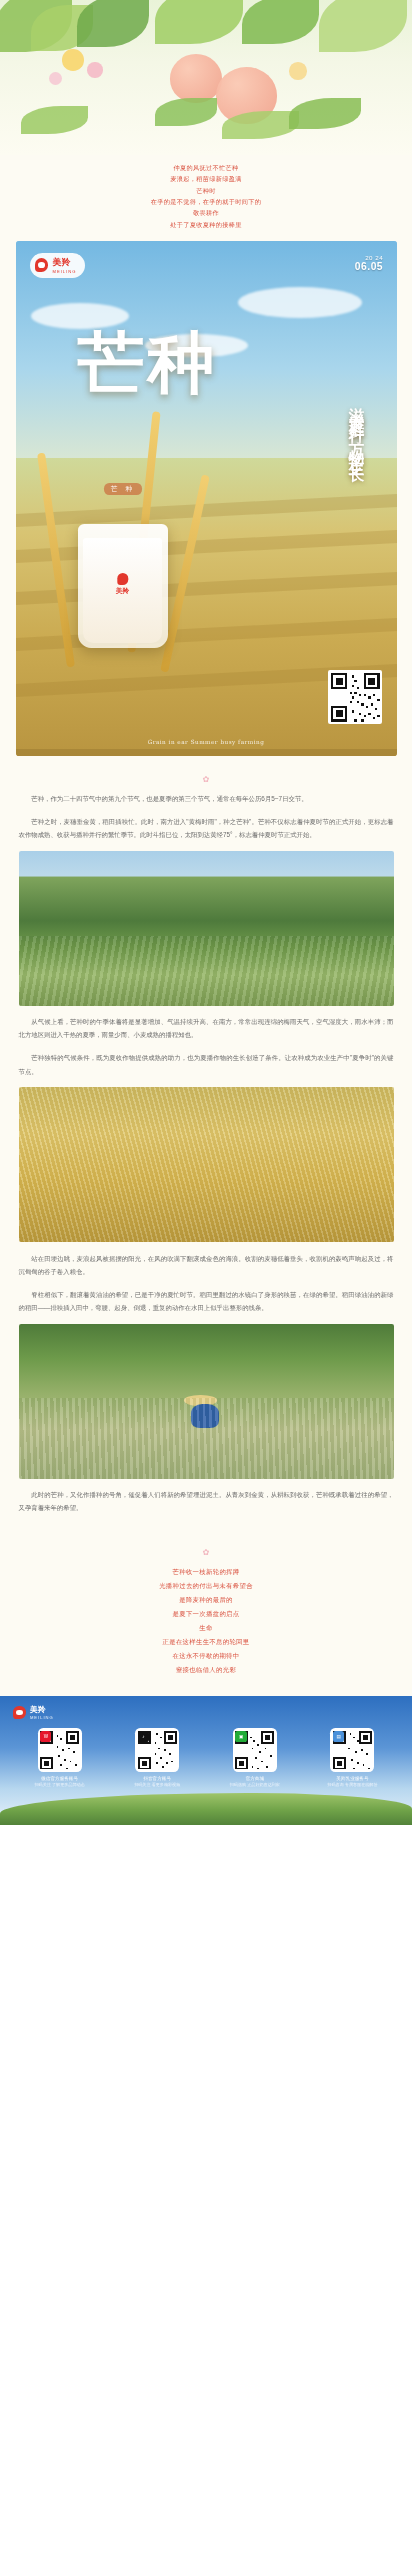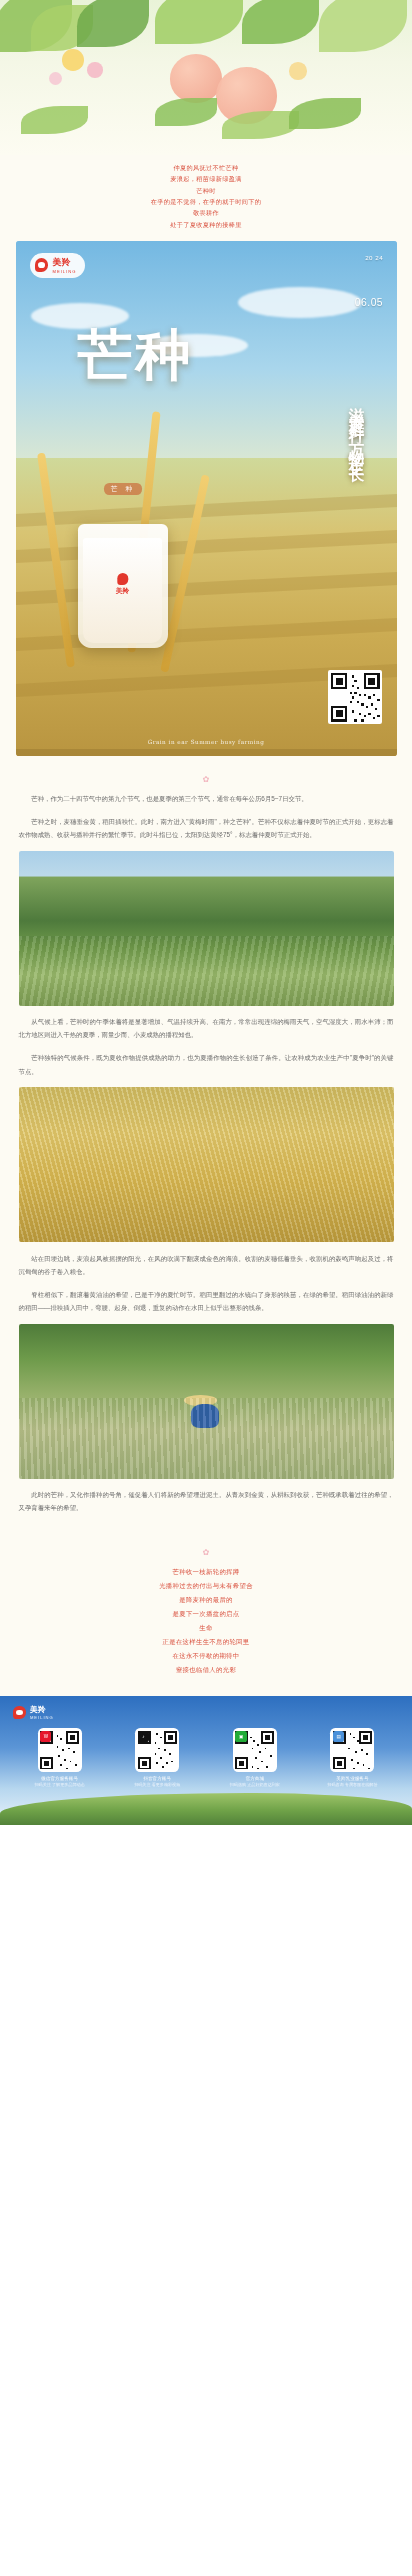--- a/index.html
+++ b/index.html
@@ -110,31 +110,31 @@
   .poster-logo .brand-cn { font-size: 8.8px; font-weight: bold; color: #e2372c; letter-spacing: 0.5px;}
   .poster-logo .brand-en { font-size: 4.1px; color: #e2372c; letter-spacing: 1px;}
   .poster-date {
     position: absolute;
     right: 13.4px; top: 13.4px;
     text-align: right;
     color: #ffffff;
     text-shadow: 0 0.5px 1.5px rgba(0,0,0,.25);
   }
   .poster-date .yr { font-size: 6.2px; line-height: 6.7px; letter-spacing: 0.5px;}
-  .poster-date .md { font-size: 10.3px; font-weight: normal; letter-spacing: 0.5px; margin-top: 36px;}
+  .poster-date .md { font-size: 10.3px; font-weight: bold; letter-spacing: 0.5px;}
   .poster-title {
     position: absolute;
-    left: 62px; top: 78px;
+    left: 62px; top: 86px;
     color: #ffffff;
-    font-size: 55px;
+    font-size: 67px;
     line-height: 72px;
     font-weight: bold;
     letter-spacing: 3.1px;
     text-shadow: 0 3.1px 7.2px rgba(120,80,20,.45);
-    font-family: Liberation Sans, sans-serif;
+    font-family: Liberation Serif, serif;
   }
   .poster-pinyin {
     position: absolute;
     left: 88px; top: 242px;
     color: #fff;
     font-size: 6.7px;
     letter-spacing: 3.1px;
     background: rgba(200,80,40,.55);
     padding: 1.5px 7.2px;
     border-radius: 5.2px;

